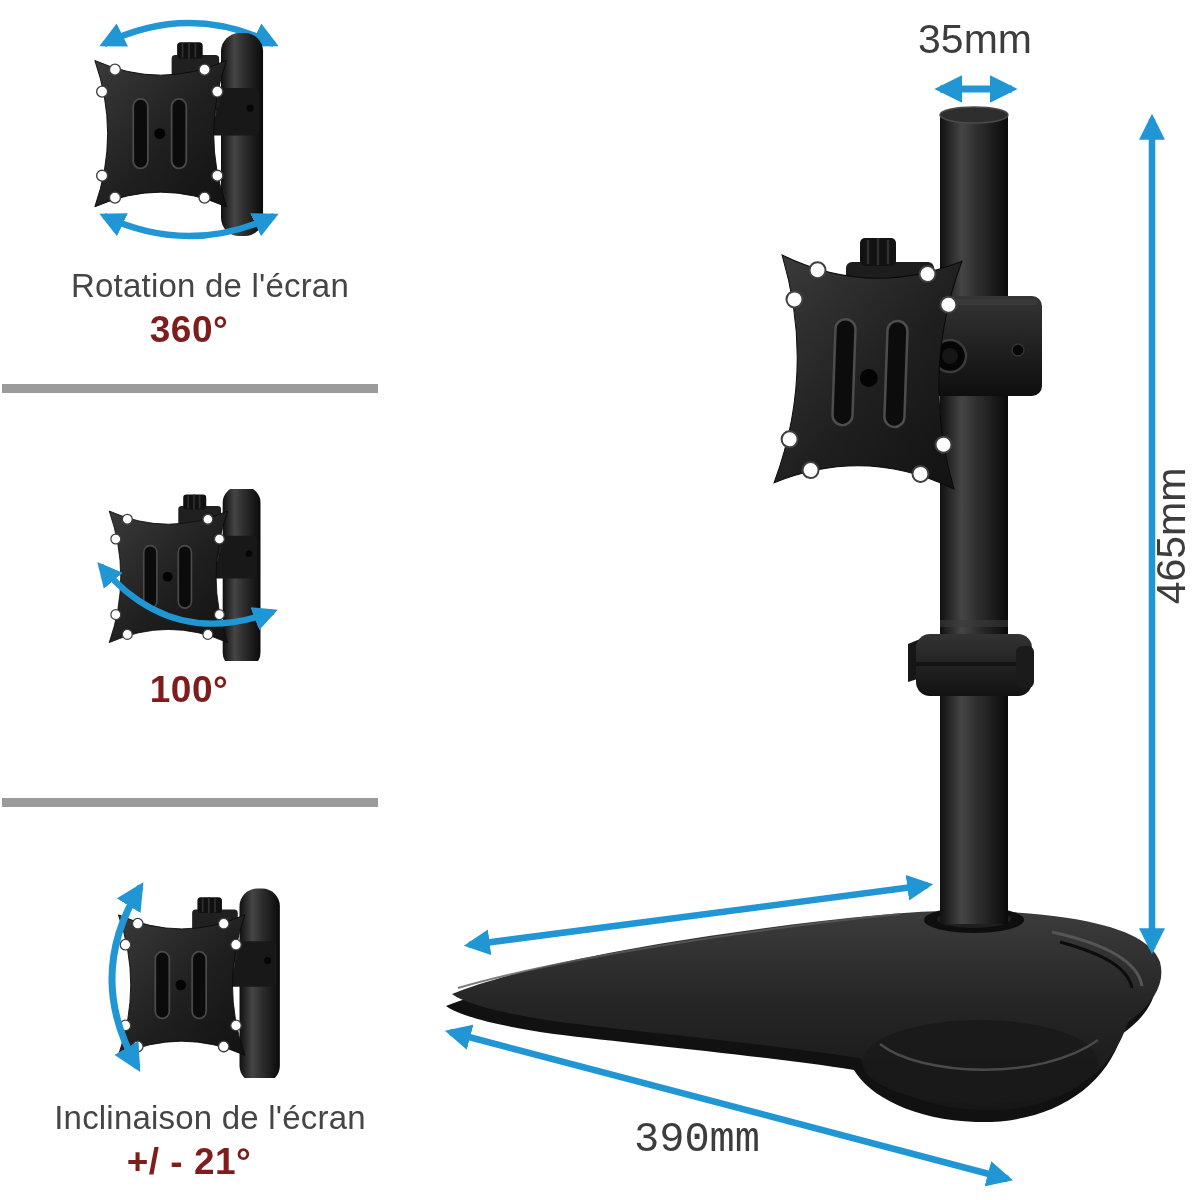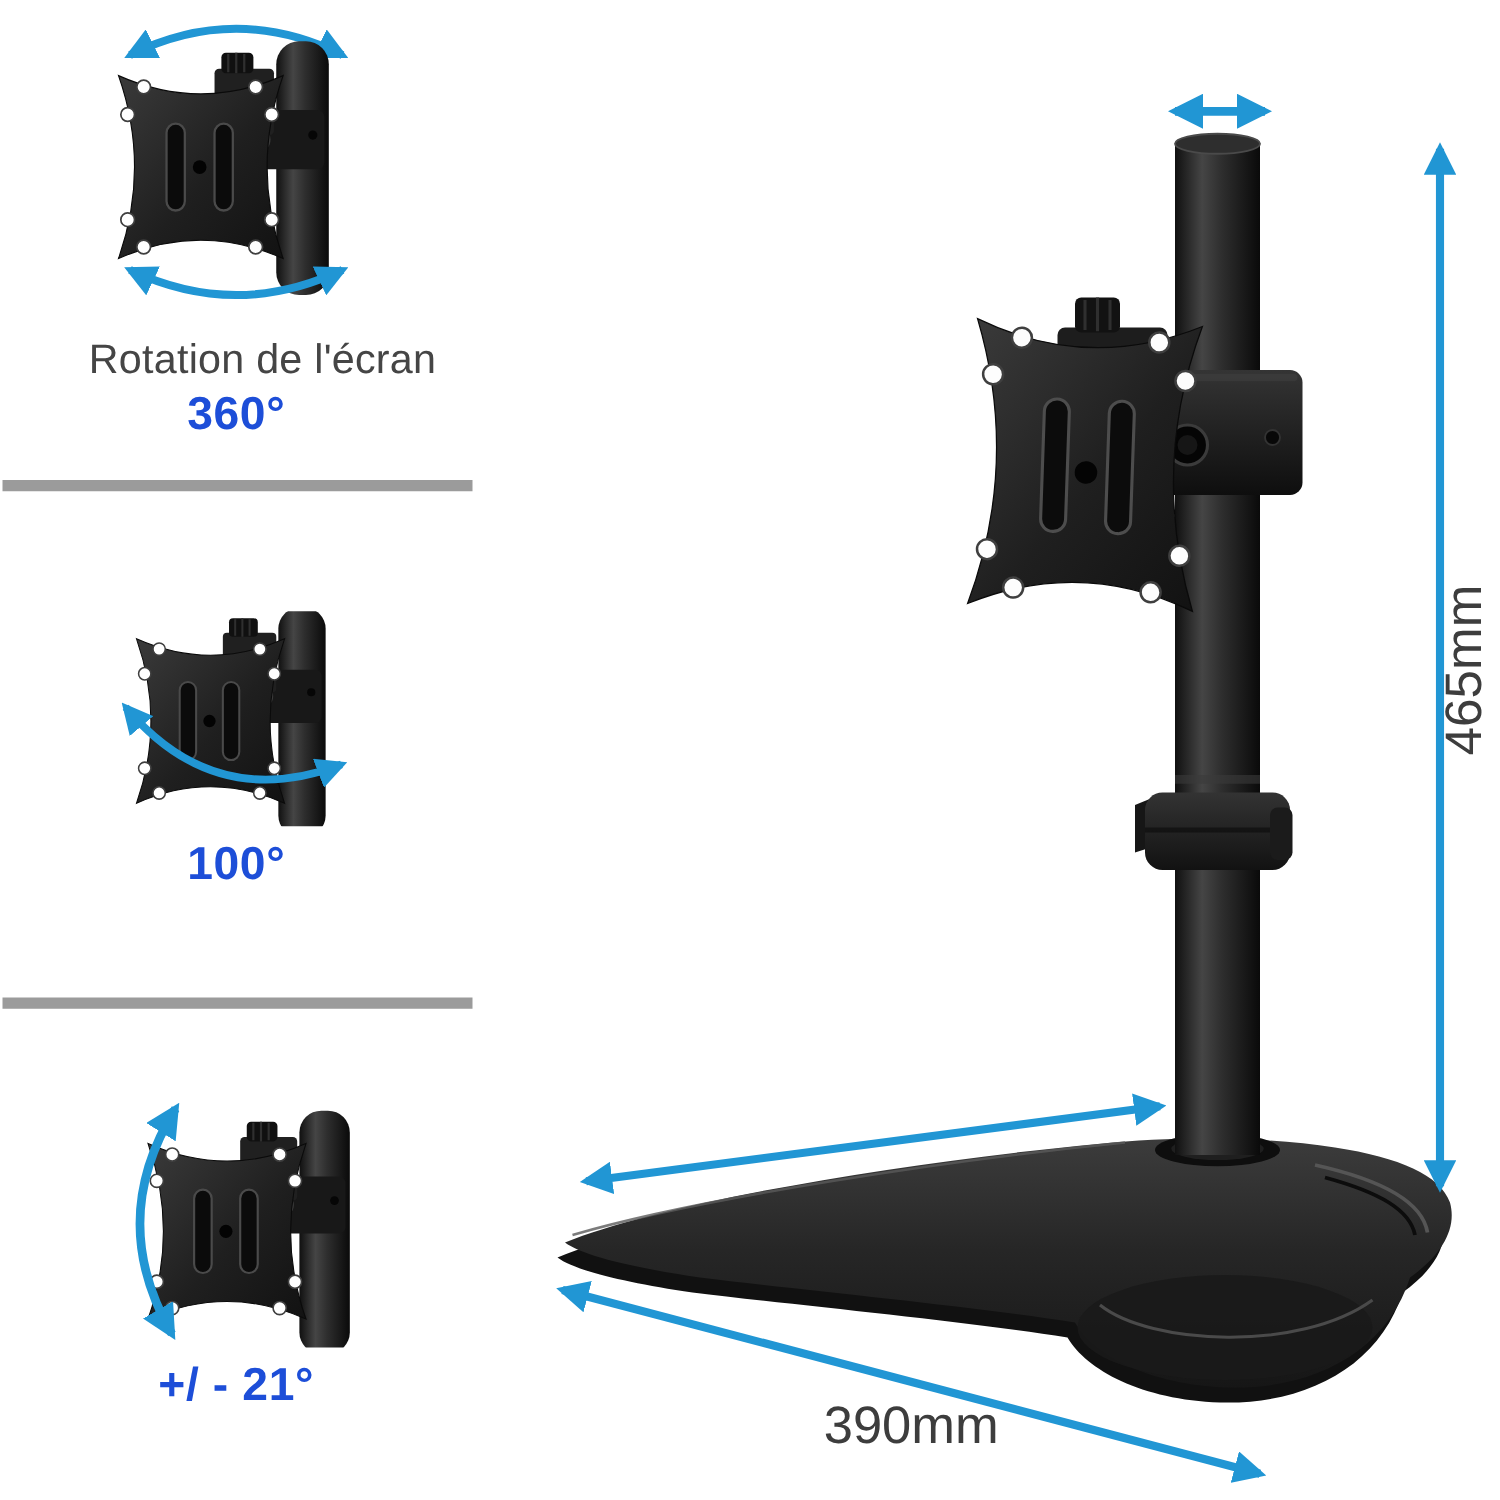--- a/index.html
+++ b/index.html
@@ -2,41 +2,41 @@
 <html><head>
 <meta charset="utf-8">
 <style>
   html,body{margin:0;padding:0;background:#ffffff;}
   #page{position:relative;width:1200px;height:1200px;background:#ffffff;overflow:hidden;
         font-family:"Liberation Sans",sans-serif;}
 
   
   .feature{position:absolute;left:0;width:378px;text-align:center;}
   .feature .cap{font-size:33px;line-height:1.12;color:#454545;letter-spacing:.2px;padding-left:42px;}
-  .feature .val{font-size:37px;font-weight:700;color:#1d4ed8;margin-top:4px;letter-spacing:.5px;}
+  .feature .val{font-size:37px;font-weight:700;color:#7f1d1d;margin-top:4px;letter-spacing:.5px;}
   #f1{top:0;}
   #f1 svg.icon{margin-top:2px;}
   #f1 .cap{margin-top:6px;}
   #f2{top:393px;}
   #f2 svg.icon{margin-top:96px;}
   #f2 .cap{margin-top:26px;}
   #f3{top:805px;}
   #f3 svg.icon{margin-top:73px;}
   #f3 .cap{margin-top:18px;}
 
   .divider{position:absolute;left:2px;width:376px;height:9px;background:#9b9b9b;}
   #div1{top:384px;}
   #div2{top:798px;}
 
   
   .dim{position:absolute;color:#3d3d3d;font-size:41px;text-align:center;z-index:3;}
   #dim-35  {left:895px;top:16px;width:160px;}
   #dim-465 {left:1061px;top:513px;width:220px;height:46px;transform:rotate(-90deg);}
   #dim-280 {left:570px;top:856px;width:200px;}
-  #dim-390 {left:624px;top:1116px;width:210px;font-size:42px;}
+  #dim-390 {left:592px;top:1116px;width:210px;font-size:42px;font-family:Liberation Mono, monospace;}
 
   #main-art{position:absolute;left:0;top:0;z-index:1;}
   #symdefs{position:absolute;width:0;height:0;}
 </style>
 </head>
 <body>
 
 <svg id="symdefs" aria-hidden="true">
   <defs>
     <marker id="ah" viewBox="0 0 10 10" refX="8" refY="5" markerWidth="4" markerHeight="4" orient="auto-start-reverse" markerUnits="strokeWidth">
@@ -115,20 +115,21 @@
     <div class="val">100°</div>
   </div>
 
   <div class="divider" id="div2"></div>
 
   <div class="feature" id="f3">
     <svg class="icon" width="208" height="200" viewBox="0 0 210 200">
       <use href="#vesa-head" x="32" y="6" width="186" height="204"></use>
       <path d="M56 8 Q0 98 53 190" fill="none" stroke="#2196d4" stroke-width="7" marker-start="url(#ah)" marker-end="url(#ah)"></path>
     </svg>
+    <div class="cap">Inclinaison de l'écran</div>
     <div class="val">+/ - 21°</div>
   </div>
 
   <svg id="main-art" width="1200" height="1200" viewBox="0 0 1200 1200">
 
     <path d="M446 1006 C524 974 714 942 874 927 C934 921 1004 921 1062 930
              C1114 938 1146 952 1154 974 C1160 996 1146 1017 1122 1034
              C1104 1092 1046 1124 976 1122 C914 1120 869 1096 854 1070
              C764 1056 634 1044 554 1034 C499 1026 459 1016 446 1006 Z" fill="#111111"></path>
 
@@ -184,16 +185,17 @@
     </g>
 
     <g stroke="#2196d4" fill="none">
       <path d="M940 89 H1012" stroke-width="7" marker-start="url(#ah)" marker-end="url(#ah)"></path>
       <path d="M1152 119 V949" stroke-width="6.5" marker-start="url(#ah)" marker-end="url(#ah)"></path>
       <path d="M469 945 L928 885" stroke-width="6.5" marker-start="url(#ah)" marker-end="url(#ah)"></path>
       <path d="M450 1032 L1008 1179" stroke-width="6.5" marker-start="url(#ah)" marker-end="url(#ah)"></path>
     </g>
   </svg>
 
+  <div class="dim" id="dim-35">35mm</div>
   <div class="dim" id="dim-465">465mm</div>
   <div class="dim" id="dim-390">390mm</div>
 
 </div>
 
 </body></html>

